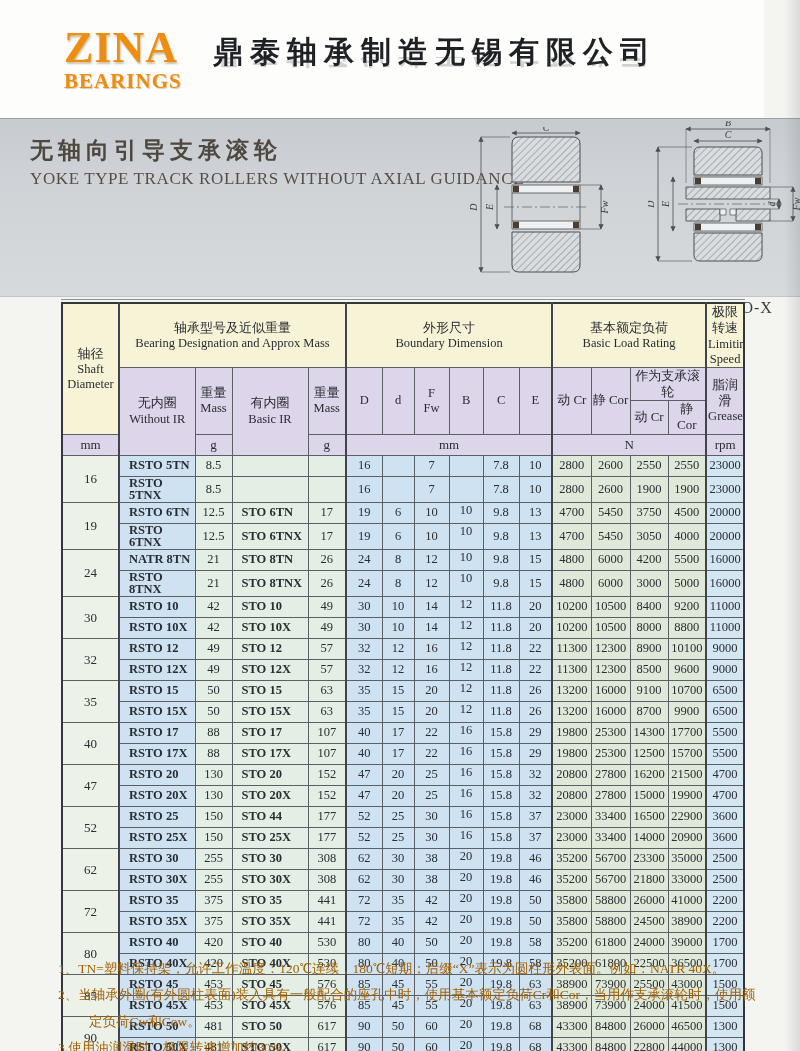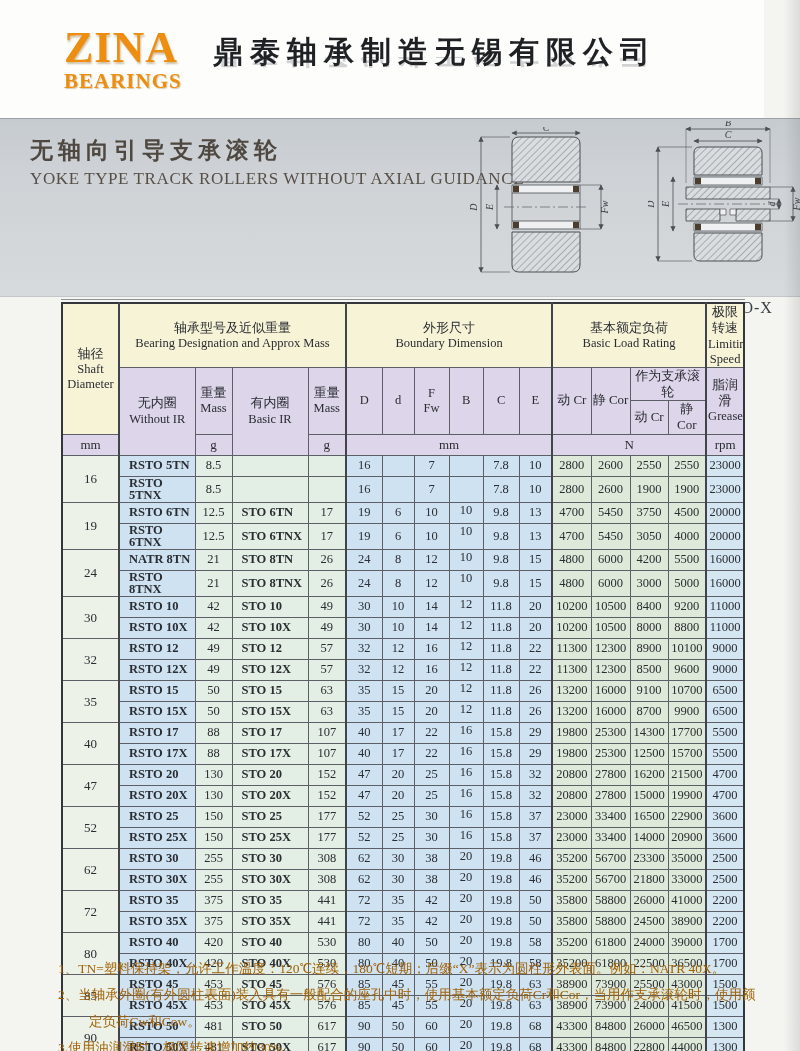--- a/index.html
+++ b/index.html
@@ -602,21 +602,21 @@
           <td class="c-load bl">20800</td>
           <td class="c-load">27800</td>
           <td class="c-load">15000</td>
           <td class="c-load">19900</td>
           <td class="c-speed bl">4700</td>
         </tr>
         <tr class="group-start">
           <td rowspan="2" class="c-shaft">52</td>
           <td class="c-name bl">RSTO 25</td>
           <td class="c-mass">150</td>
-          <td class="c-name g2">STO 25</td>
+          <td class="c-name g2">STO 44</td>
           <td class="c-mass">177</td>
           <td class="c-dim bl">52</td>
           <td class="c-dim">25</td>
           <td class="c-dim">30</td>
           <td class="c-dim c-b">16</td>
           <td class="c-dim">15.8</td>
           <td class="c-dim">37</td>
           <td class="c-load bl">23000</td>
           <td class="c-load">33400</td>
           <td class="c-load">16500</td>

